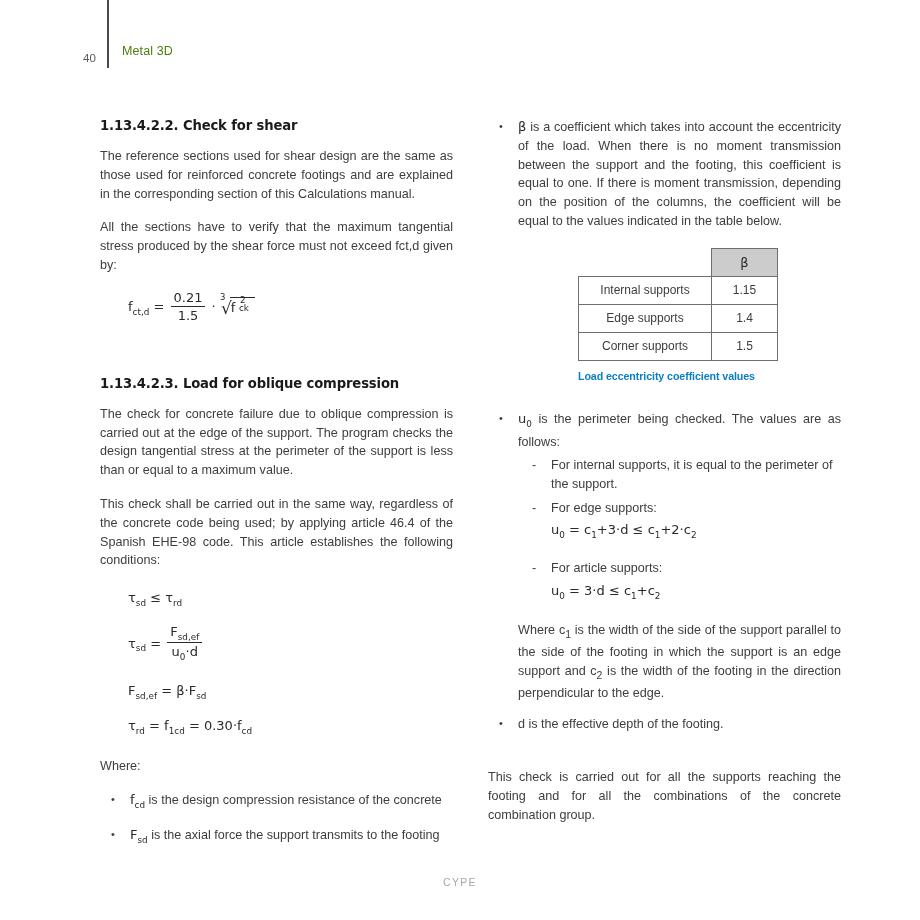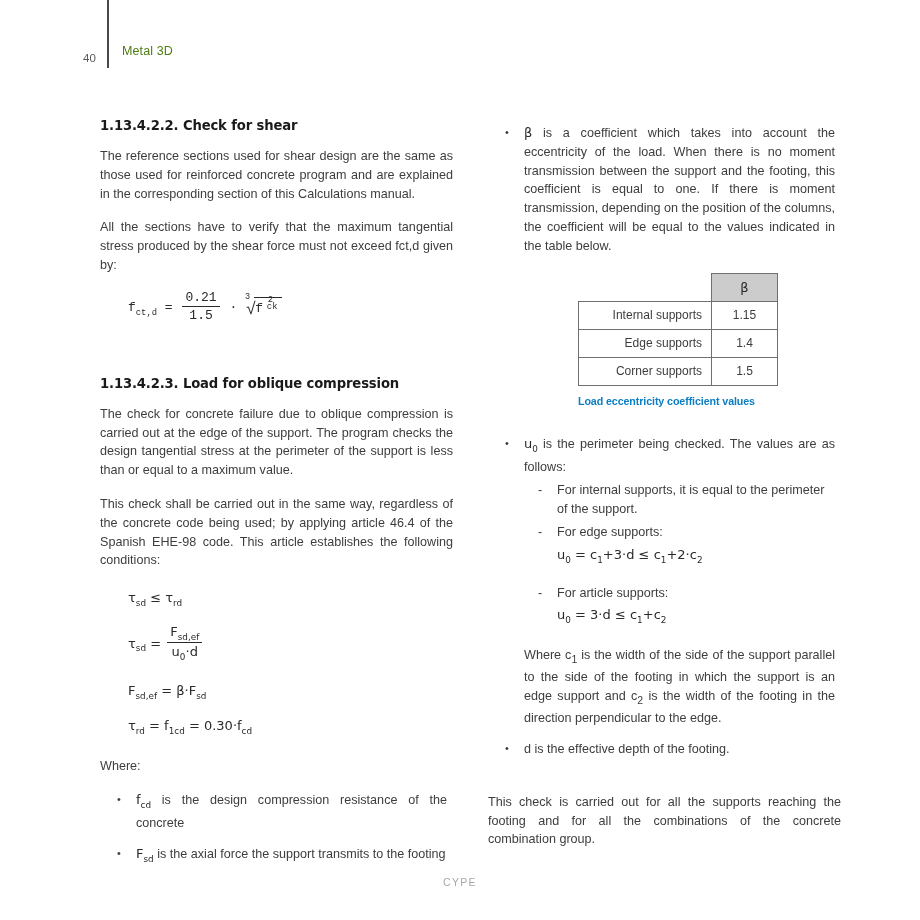--- a/index.html
+++ b/index.html
@@ -68,21 +68,21 @@
     font-size: 12.6px;
     line-height: 18.8px;
     text-align: justify;
     color: #3d3d3d;
   }
   p.body.last { margin-bottom: 0; }
 
   
   ul.bullets {
     list-style: none;
-    margin: 6px;
+    margin: 0;
     padding: 0;
   }
   ul.bullets > li {
     position: relative;
     padding-left: 30px;
     margin-bottom: 12px;
     font-size: 12.6px;
     line-height: 18.8px;
     text-align: justify;
     color: #3d3d3d;
@@ -121,21 +121,21 @@
 
   
   .math {
     font-family: "DejaVu Sans", sans-serif;
     color: #2a2a2a;
     font-size: 13px;
     white-space: nowrap;
   }
   .math sub { font-size: 0.68em; }
   .mathline { margin: 0 0 17px 0; }
-  .eqblock { margin: 16px 0 18px 28px; font-family: Liberation Mono, monospace; }
+  .eqblock { margin: 16px 0 18px 28px; }
   .eqlist  { margin: 20px 0 22px 28px; }
   .eqlist .mathline:last-child { margin-bottom: 16px; }
 
   .frac {
     display: inline-block;
     vertical-align: middle;
     text-align: center;
     margin: 0 2px;
     position: relative;
     top: -1px;
@@ -205,21 +205,21 @@
     border-collapse: collapse;
     font-size: 12px;
     color: #3d3d3d;
   }
   table.beta-table td, table.beta-table th {
     border: 1.2px solid #6f6f6f;
     padding: 5px 9px;
     height: 17px;
     font-weight: normal;
   }
-  table.beta-table td.label { width: 114px; text-align: right; }
+  table.beta-table td.label { width: 114px; text-align: center; }
   table.beta-table td.value { width: 47px;  text-align: center; }
   table.beta-table th.blank {
     border: none;
     background: transparent;
   }
   table.beta-table th.beta-head {
     background: #cccccc;
     text-align: center;
     font-family: "DejaVu Sans", sans-serif;
     font-size: 13px;
@@ -251,21 +251,21 @@
 <div class="header">
   <div class="header-rule"></div>
   <div class="page-number">40</div>
   <div class="header-title">Metal 3D</div>
 </div>
 
 <div class="col col-left">
 
   <h2 class="section-title">1.13.4.2.2. Check for shear</h2>
 
-  <p class="body">The reference sections used for shear design are the same as those used for reinforced concrete program and are explained in the corresponding section of this Calculations manual.</p>
+  <p class="body">The reference sections used for shear design are the same as those used for reinforced concrete footings and are explained in the corresponding section of this Calculations manual.</p>
 
   <p class="body">All the sections have to verify that the maximum tangential stress produced by the shear force must not exceed fct,d given by:</p>
 
   <div class="eqblock math">
     <span>f</span><sub>ct,d</sub>
     <span>=</span>
     <span class="frac">
       <span class="num">0.21</span>
       <span class="den">1.5</span>
     </span>

